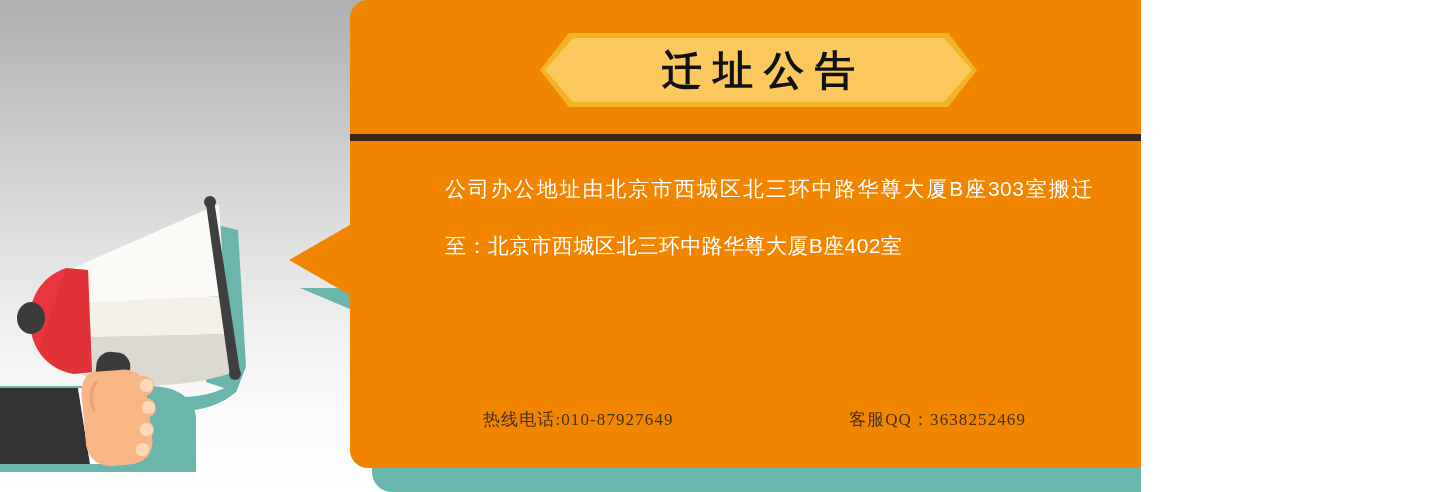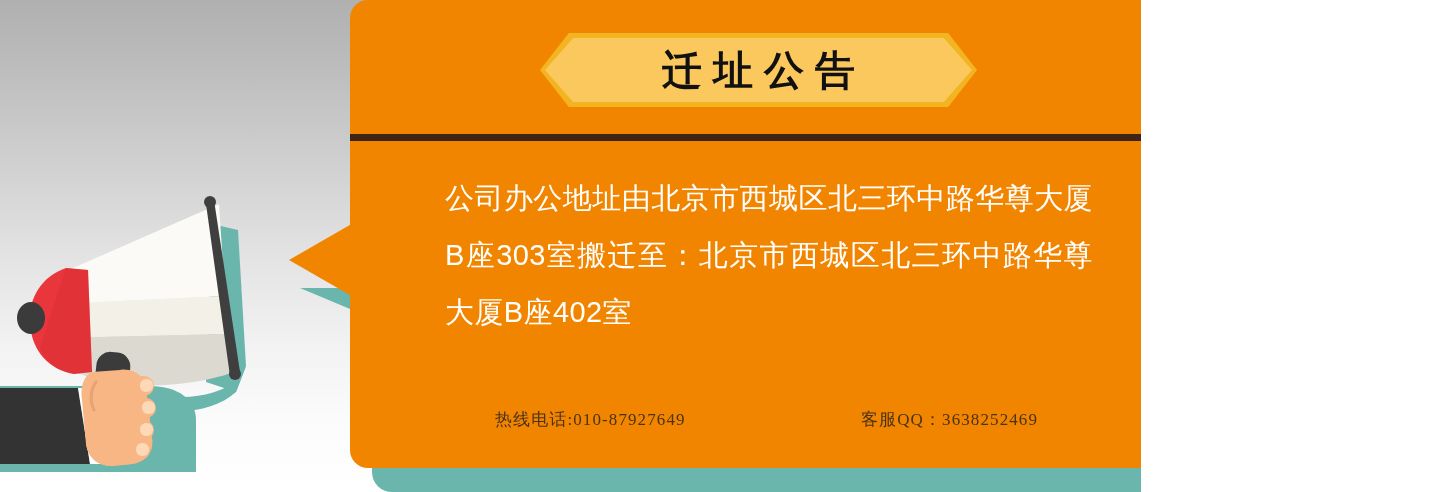--- a/index.html
+++ b/index.html
@@ -114,38 +114,37 @@
     top: 134px;
     width: 810px;
     height: 7px;
     background: #3d2415;
   }
 
   
   .body-text {
     position: absolute;
     left: 445px;
-    top: 170px;
+    top: 160px;
     width: 648px;
     color: #ffffff;
-    font-size: 29px;
+    font-size: 21px;
     line-height: 57px;
     letter-spacing: 0.4px;
     text-align: justify;
     text-justify: inter-character;
   }
 
   
   .footer {
     position: absolute;
     left: 350px;
     top: 408px;
     width: 810px;
     height: 30px;
-    margin-left: 12px;
   }
   .footer-item {
     position: absolute;
     top: 0;
     font-family: "Liberation Serif", "DejaVu Serif", serif;
     font-size: 17px;
     color: #4a3316;
     letter-spacing: 1.1px;
     white-space: nowrap;
   }

